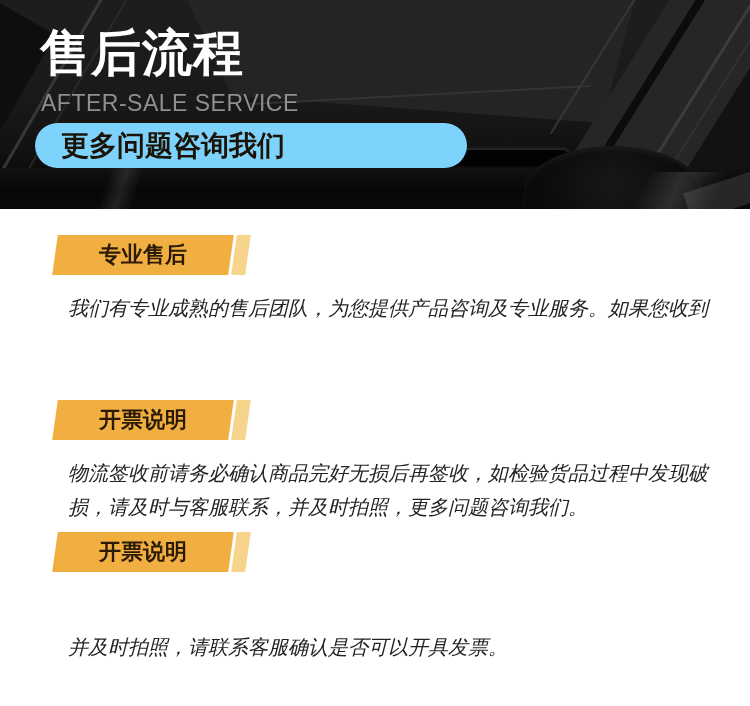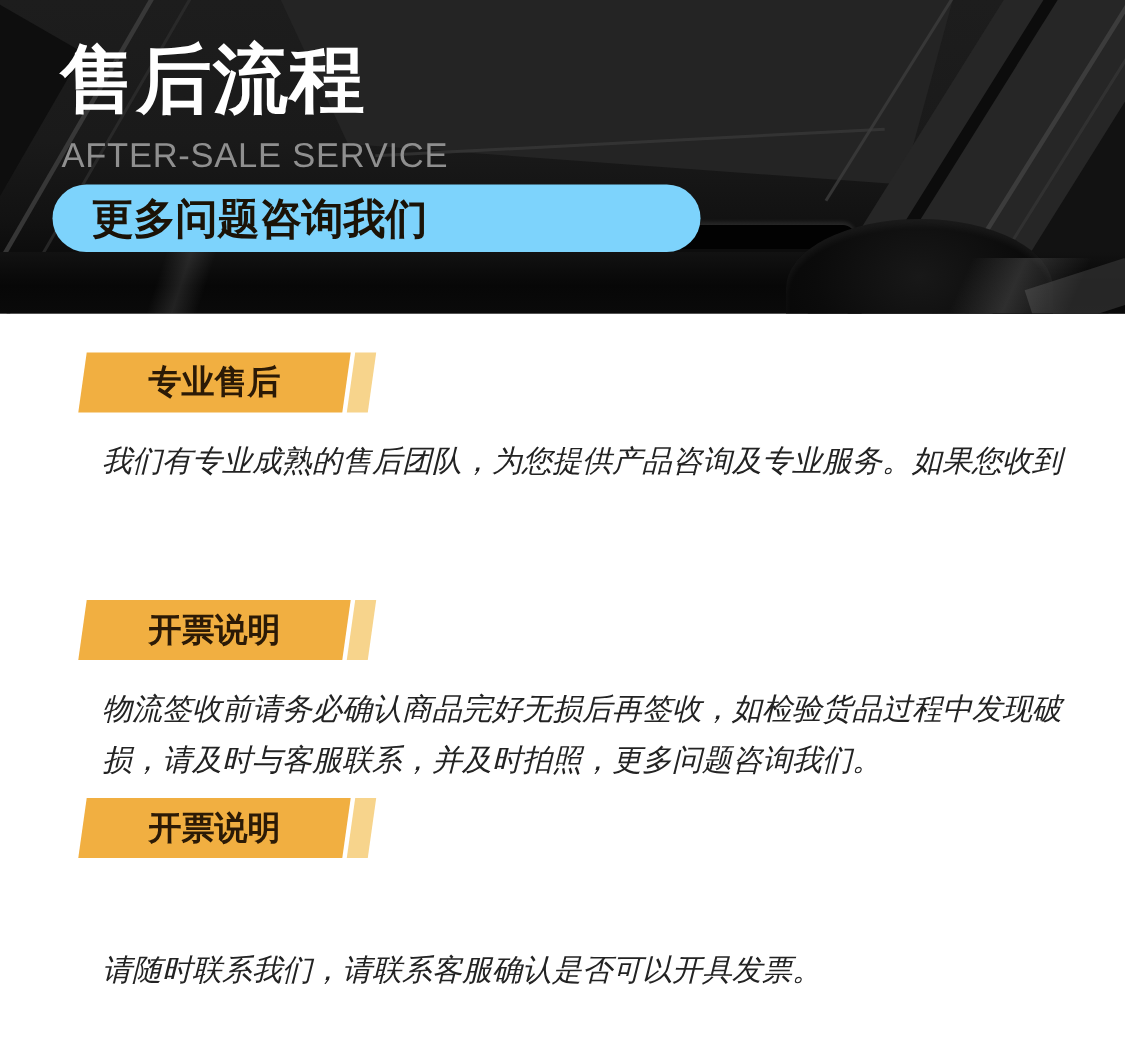--- a/index.html
+++ b/index.html
@@ -105,16 +105,16 @@
     <div>物流签收前请务必确认商品完好无损后再签收，如检验货品过程中发现破</div>
     <div>损，请及时与客服联系，并及时拍照，更多问题咨询我们。</div>
   </div>
 
   <div class="tag tag-3">
     <div class="tag-body"></div>
     <div class="tag-stripe"></div>
     <div class="tag-label">开票说明</div>
   </div>
   <div class="para para-3">
-    <div>请随时联系我们，请联系客服确认是否可以开具发票。</div>
+    <div>并及时拍照，请联系客服确认是否可以开具发票。</div>
   </div>
 
 </div>
 
 </body></html>

